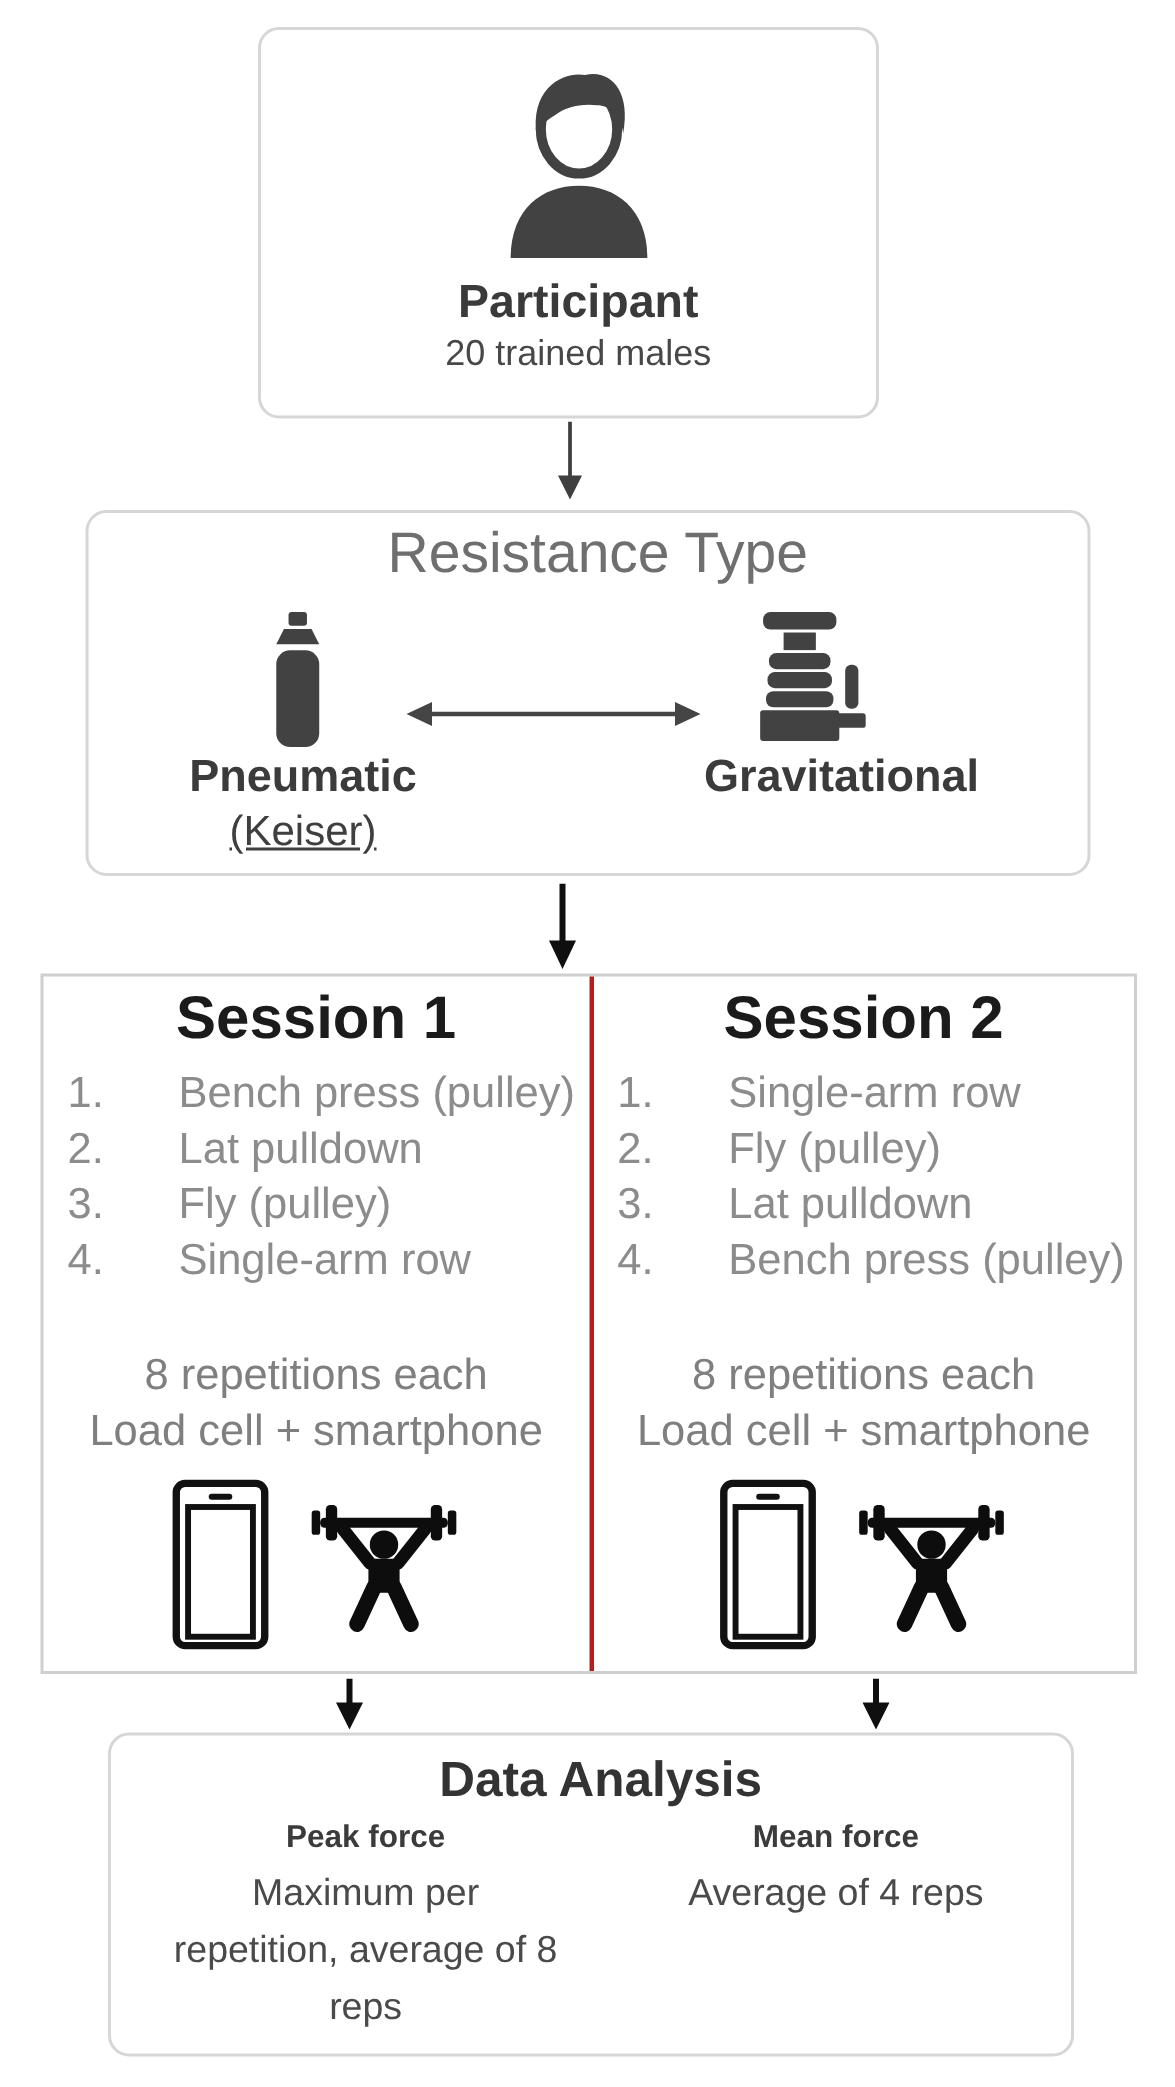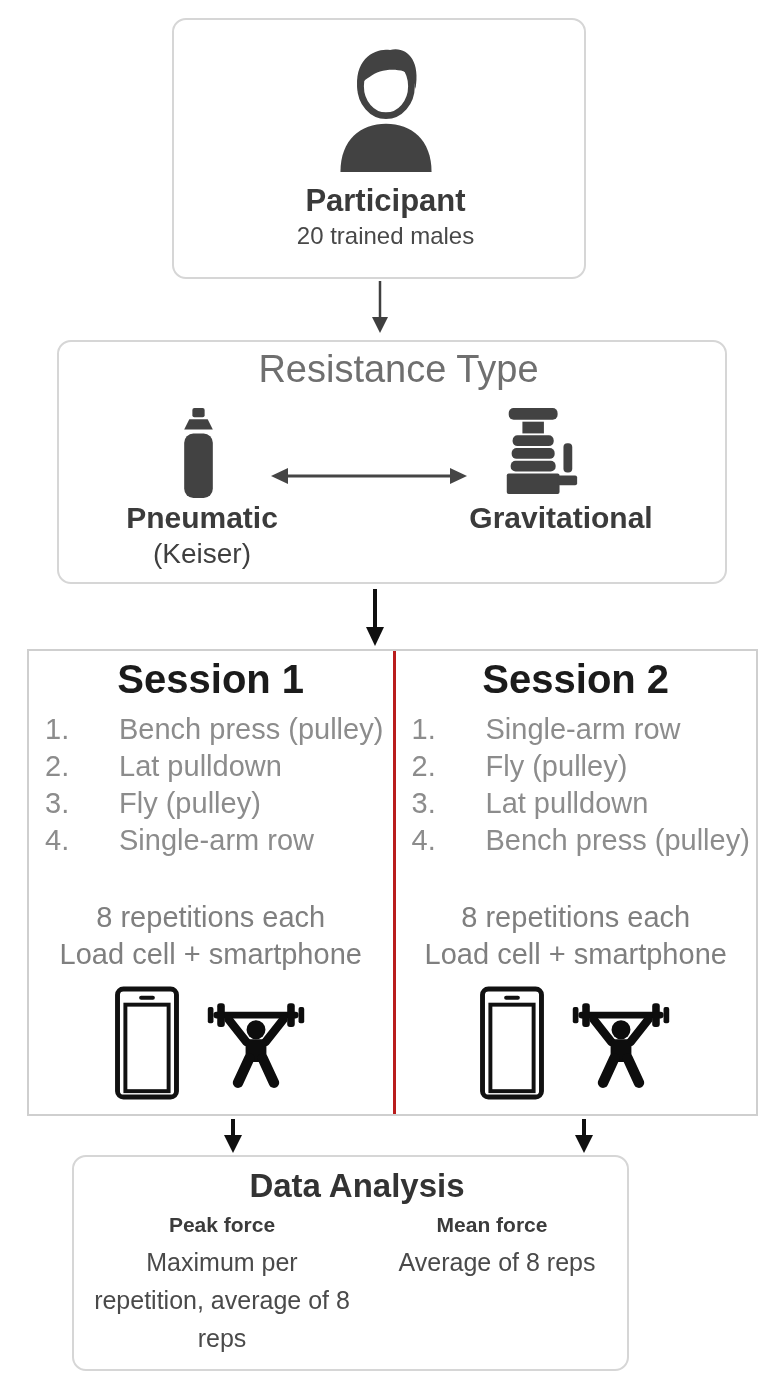--- a/index.html
+++ b/index.html
@@ -16,39 +16,39 @@
   .p-sub{margin-top:5px;font-size:24px;color:#484848;line-height:1.1;}
 
   
   #resistance-box{left:57px;top:340px;width:670px;height:244px;}
   .r-title{text-align:center;margin-top:7px;font-size:38px;color:#6f6f6f;line-height:1.1;}
   .cyl-svg{position:absolute;left:122px;top:66px;width:35px;height:90px;}
   .stack-svg{position:absolute;left:441px;top:66px;width:80px;height:86px;}
   .dbl-arrow{position:absolute;left:210px;top:121px;width:200px;height:26px;}
   .r-label{position:absolute;top:161px;text-align:center;line-height:1.0;}
   .r-label .lab{font-size:30px;font-weight:bold;color:#3b3b3b;}
-  .r-label .sub{margin-top:7px;font-size:28px;color:#3f3f3f;}
+  .r-label .sub{margin-top:7px;font-size:28px;color:#3f3f3f;text-decoration:underline;}
   #r-label-left{left:0;width:286px;}
   #r-label-right{left:352px;width:300px;}
 
   
   #sessions-box{left:27px;top:649px;width:731px;height:467px;border:2px solid #cfcfcf;border-radius:0;display:flex;position:absolute;background:#fff;box-sizing:border-box;}
   .session-col{width:50%;display:flex;flex-direction:column;box-sizing:border-box;}
   .session-col.right{border-left:3px solid #b91c1c;}
   .s-title{margin-top:7px;text-align:center;font-size:40px;font-weight:600;color:#1b1b1b;line-height:1.08;}
   .s-list{margin-top:10px;padding-left:16px;}
   .s-row{display:flex;font-size:29px;color:#8c8c8c;line-height:37px;}
   .s-num{width:74px;flex:0 0 74px;}
   .s-notes{margin-top:40px;text-align:center;font-size:29px;color:#7f7f7f;line-height:37px;}
   .s-icons{margin-top:13px;display:flex;justify-content:center;align-items:center;gap:24px;}
   .phone-svg{width:66px;height:114px;}
   .lifter-svg{width:104px;height:90px;}
 
   
-  #analysis-box{left:72px;top:1155px;width:557px;height:216px;}
+  #analysis-box{left:72px;top:1155px;width:644px;height:216px;}
   .a-title{margin-top:11px;text-align:center;font-size:33px;font-weight:bold;color:#333;line-height:1.1;}
   .a-row{display:flex;margin-top:9px;}
   .a-col{width:50%;text-align:center;}
   .a-lab{font-size:21px;font-weight:bold;color:#3b3b3b;line-height:1.15;}
   .a-desc{margin:6px auto 0;font-size:25px;color:#4a4a4a;line-height:38px;}
   #a-desc-left{width:258px;}
   #a-desc-right{width:280px;}
 
   .flow-arrow{position:absolute;}
 </style>
@@ -214,18 +214,18 @@
 
   <div class="box" id="analysis-box">
     <div class="a-title">Data Analysis</div>
     <div class="a-row">
       <div class="a-col">
         <div class="a-lab">Peak force</div>
         <div class="a-desc" id="a-desc-left">Maximum per repetition, average of 8 reps</div>
       </div>
       <div class="a-col">
         <div class="a-lab">Mean force</div>
-        <div class="a-desc" id="a-desc-right">Average of 8 reps</div>
+        <div class="a-desc" id="a-desc-right">Average of 4 reps</div>
       </div>
     </div>
   </div>
 
 </div>
 
 </body></html>

